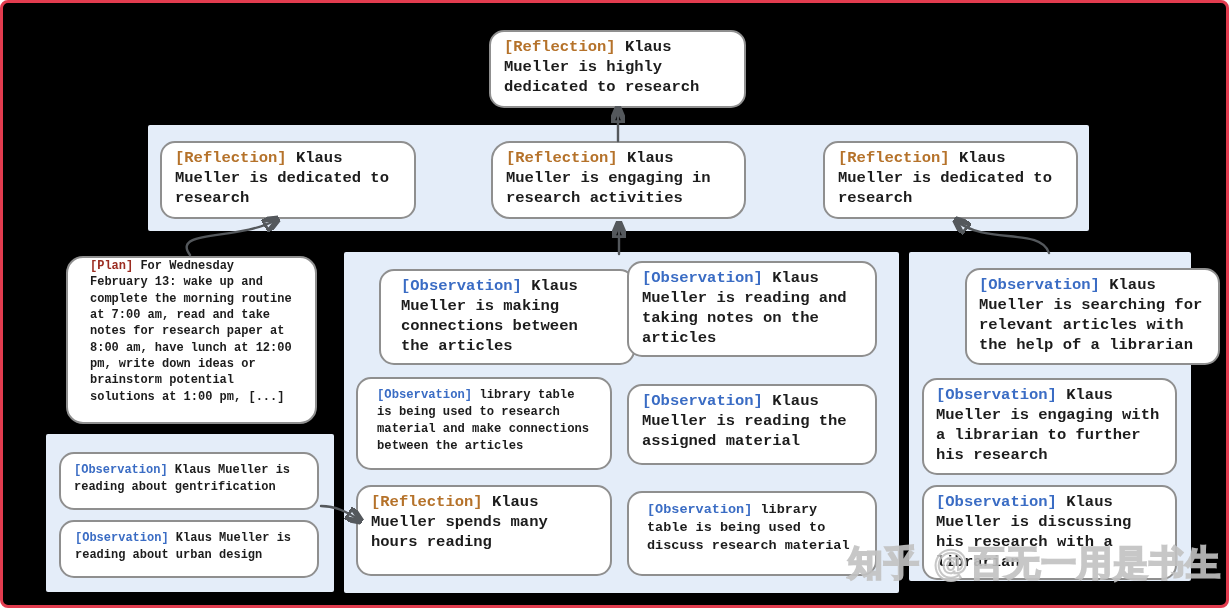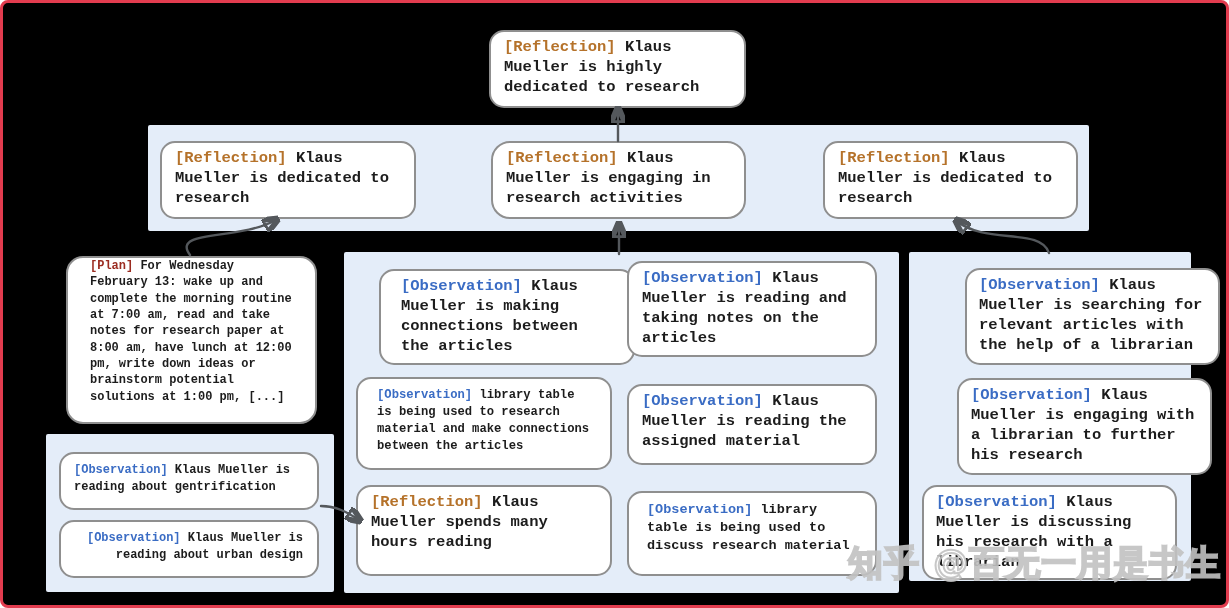--- a/index.html
+++ b/index.html
@@ -62,21 +62,21 @@
 
   <div class="node plan" style="left:63px;top:253px;width:251px;height:168px;">
     <span class="tag-plan">[Plan]</span>
     <span>For Wednesday February 13: wake up and complete the morning routine at 7:00 am, read and take notes for research paper at 8:00 am, have lunch at 12:00 pm, write down ideas or brainstorm potential solutions at 1:00 pm, [...]</span>
   </div>
 
   <div class="node small" style="left:56px;top:449px;width:260px;height:58px;padding-left:13px;">
     <span class="tag-obs">[Observation]</span>
     <span>Klaus Mueller is reading about gentrification</span>
   </div>
-  <div class="node small" style="left:56px;top:517px;width:260px;height:58px;text-align:right;">
+  <div class="node small" style="left:56px;top:517px;width:260px;height:58px;">
     <span class="tag-obs">[Observation]</span>
     <span>Klaus Mueller is reading about urban design</span>
   </div>
 
   <div class="node pad-xl" style="left:353px;top:266px;width:256px;height:96px;margin-left:23px;">
     <span class="tag-obs">[Observation]</span>
     <span>Klaus Mueller is making connections between the articles</span>
   </div>
   <div class="node" style="left:624px;top:258px;width:250px;height:96px;">
     <span class="tag-obs">[Observation]</span>
@@ -96,21 +96,21 @@
   </div>
   <div class="node" style="left:353px;top:482px;width:256px;height:91px;">
     <span class="tag-ref">[Reflection]</span>
     <span>Klaus Mueller spends many hours reading</span>
   </div>
 
   <div class="node pad-r" style="left:962px;top:265px;width:255px;height:97px;">
     <span class="tag-obs">[Observation]</span>
     <span>Klaus Mueller is searching for relevant articles with the help of a librarian</span>
   </div>
-  <div class="node pad-r" style="left:919px;top:375px;width:255px;height:97px;margin-left:35px;">
+  <div class="node pad-r" style="left:919px;top:375px;width:255px;height:97px;">
     <span class="tag-obs">[Observation]</span>
     <span>Klaus Mueller is engaging with a librarian to further his research</span>
   </div>
   <div class="node pad-r" style="left:919px;top:482px;width:255px;height:95px;">
     <span class="tag-obs">[Observation]</span>
     <span>Klaus Mueller is discussing his research with a librarian</span>
   </div>
 
   <svg class="arrows" viewBox="0 0 1229 608">
     <defs>

